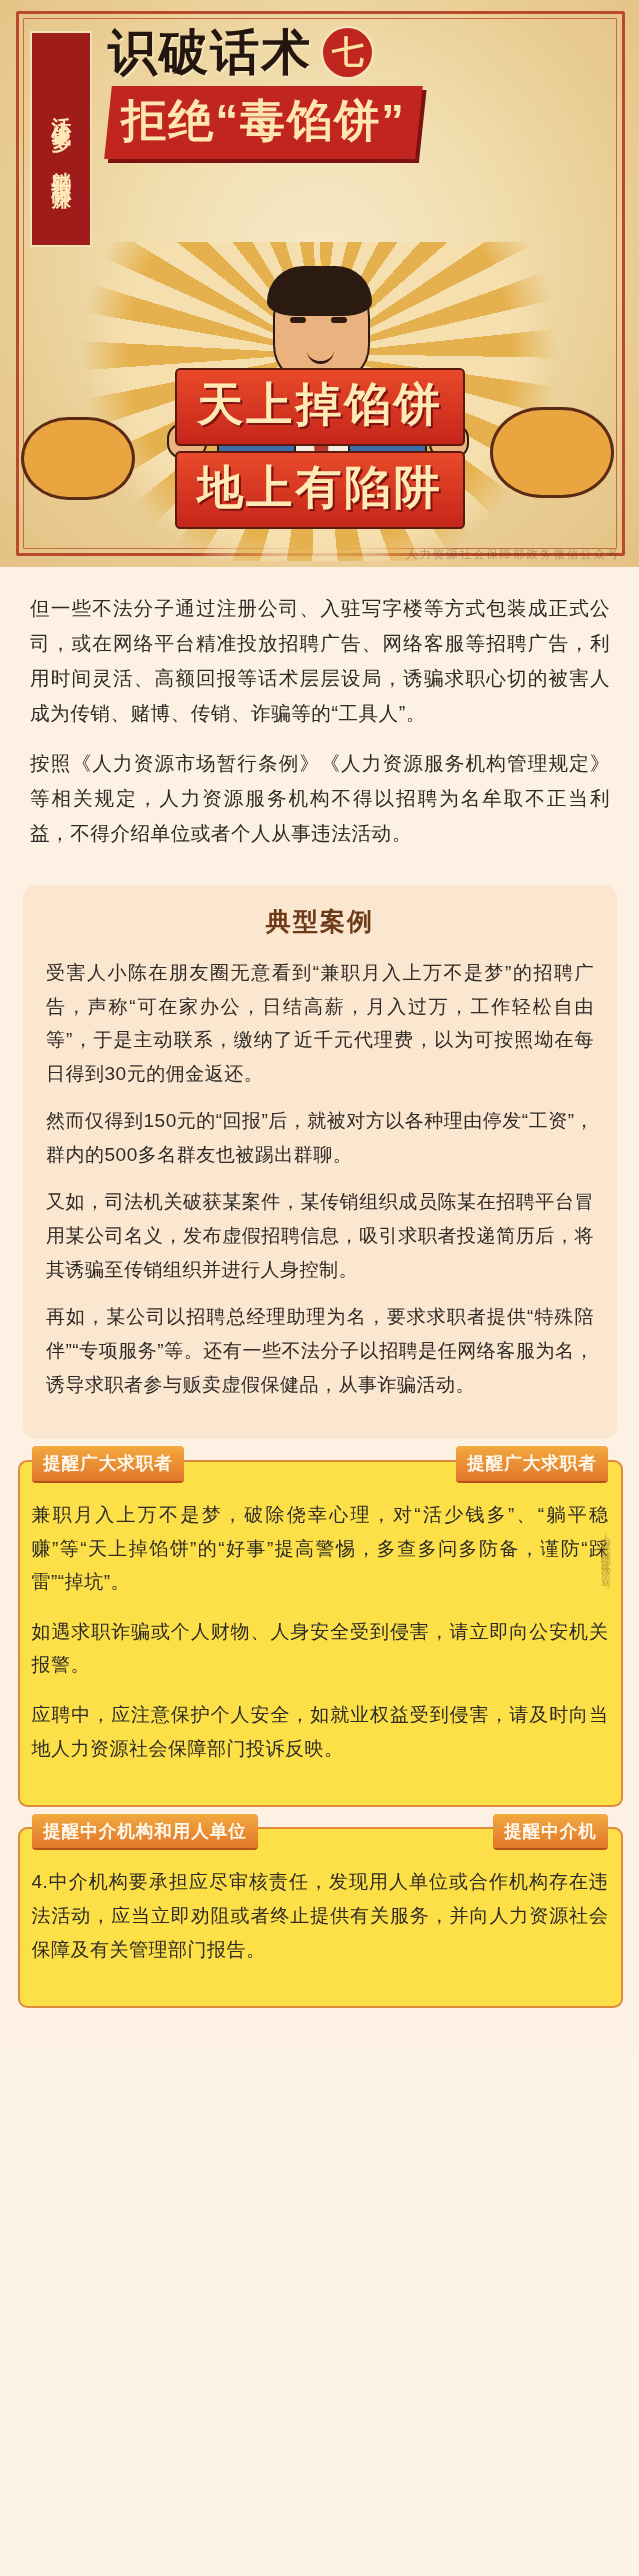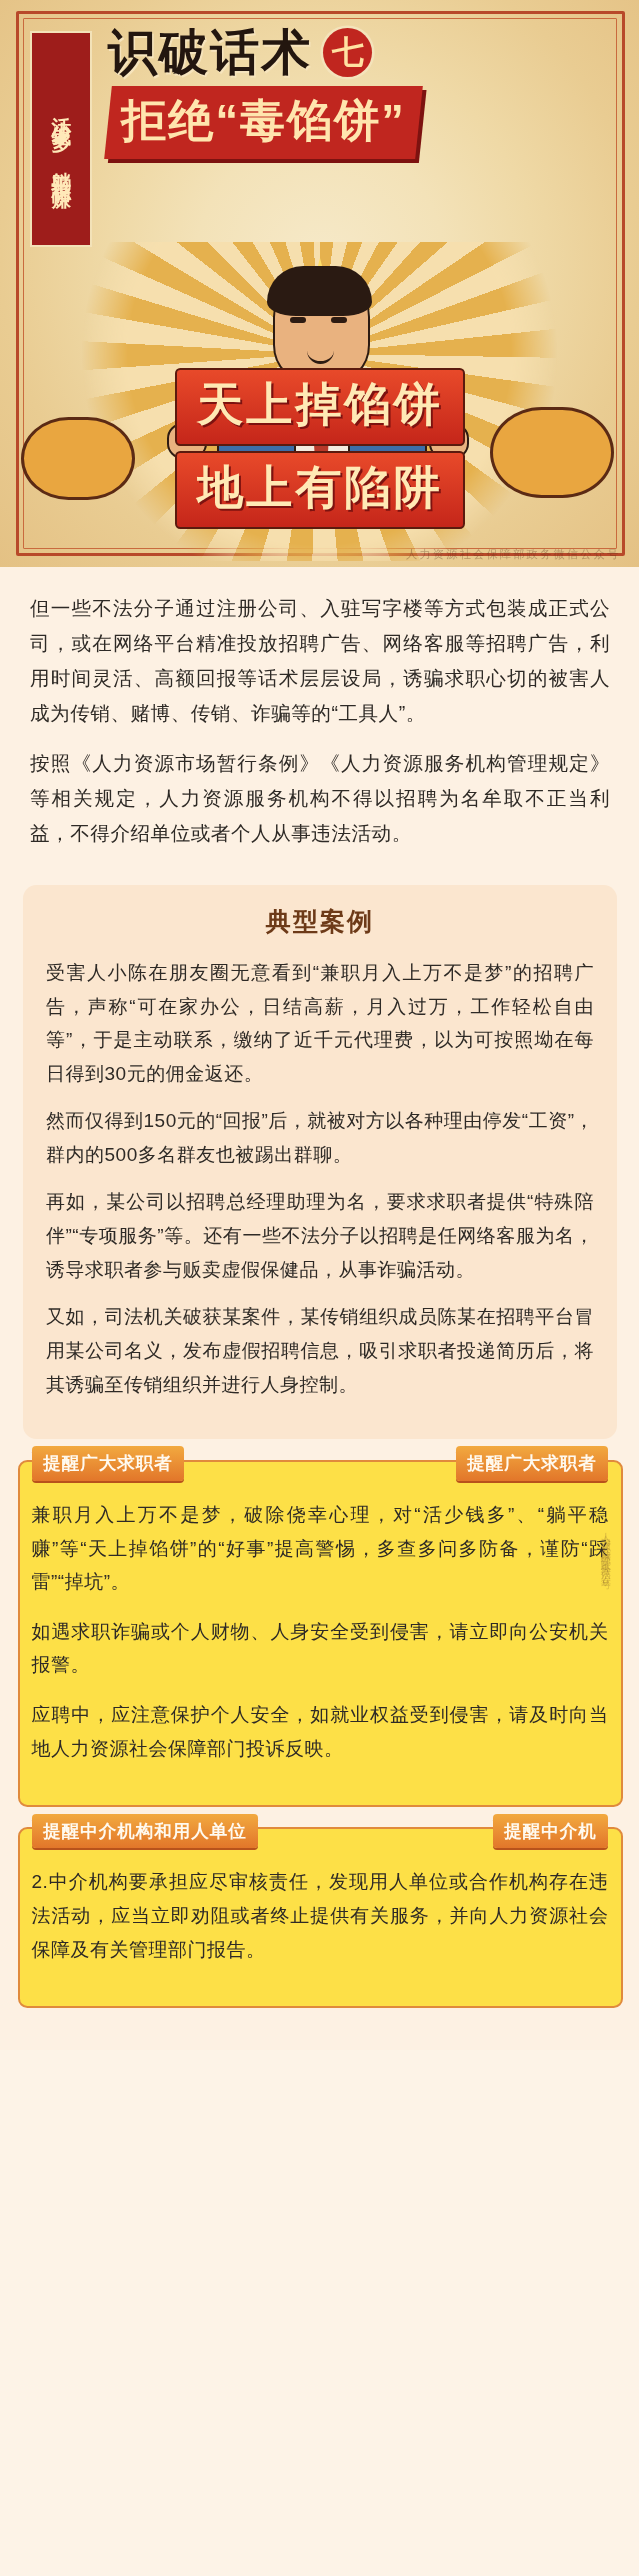--- a/index.html
+++ b/index.html
@@ -450,38 +450,38 @@
 
   <div class="section">
     <p class="ptext">但一些不法分子通过注册公司、入驻写字楼等方式包装成正式公司，或在网络平台精准投放招聘广告、网络客服等招聘广告，利用时间灵活、高额回报等话术层层设局，诱骗求职心切的被害人成为传销、赌博、传销、诈骗等的“工具人”。</p>
     <p class="ptext">按照《人力资源市场暂行条例》《人力资源服务机构管理规定》等相关规定，人力资源服务机构不得以招聘为名牟取不正当利益，不得介绍单位或者个人从事违法活动。</p>
   </div>
 
   <div class="card">
     <div class="card-title">典型案例</div>
     <p class="ptext">受害人小陈在朋友圈无意看到“兼职月入上万不是梦”的招聘广告，声称“可在家办公，日结高薪，月入过万，工作轻松自由等”，于是主动联系，缴纳了近千元代理费，以为可按照坳在每日得到30元的佣金返还。</p>
     <p class="ptext">然而仅得到150元的“回报”后，就被对方以各种理由停发“工资”，群内的500多名群友也被踢出群聊。</p>
+    <p class="ptext">又如，司法机关破获某案件，某传销组织成员陈某在招聘平台冒用某公司名义，发布虚假招聘信息，吸引求职者投递简历后，将其诱骗至传销组织并进行人身控制。</p>
     <p class="ptext">再如，某公司以招聘总经理助理为名，要求求职者提供“特殊陪伴”“专项服务”等。还有一些不法分子以招聘是任网络客服为名，诱导求职者参与贩卖虚假保健品，从事诈骗活动。</p>
-    <p class="ptext">又如，司法机关破获某案件，某传销组织成员陈某在招聘平台冒用某公司名义，发布虚假招聘信息，吸引求职者投递简历后，将其诱骗至传销组织并进行人身控制。</p>
   </div>
 
   <div class="tag-card">
     <div class="tag-label">
       <div class="tag-chip">提醒广大求职者</div>
       <div class="tag-chip">提醒广大求职者</div>
     </div>
     <p class="ptext">兼职月入上万不是梦，破除侥幸心理，对“活少钱多”、“躺平稳赚”等“天上掉馅饼”的“好事”提高警惕，多查多问多防备，谨防“踩雷”“掉坑”。</p>
     <p class="ptext">如遇求职诈骗或个人财物、人身安全受到侵害，请立即向公安机关报警。</p>
     <p class="ptext">应聘中，应注意保护个人安全，如就业权益受到侵害，请及时向当地人力资源社会保障部门投诉反映。</p>
     <div class="wm-side">人力资源社会保障部政务微信公众号</div>
   </div>
 
   <div class="tag-card">
     <div class="tag-label">
       <div class="tag-chip">提醒中介机构和用人单位</div>
       <div class="tag-chip">提醒中介机</div>
     </div>
-    <p class="ptext">2.中介机构要承担应尽审核责任，发现用人单位或合作机构存在违法活动，应当立即劝阻或者终止提供有关服务，并向人力资源社会保障及有关管理部门报告。</p>
+    <p class="ptext">4.中介机构要承担应尽审核责任，发现用人单位或合作机构存在违法活动，应当立即劝阻或者终止提供有关服务，并向人力资源社会保障及有关管理部门报告。</p>
   </div>
 
   <div class="divider-space"></div>
 </div>
 
 
 </body></html>

